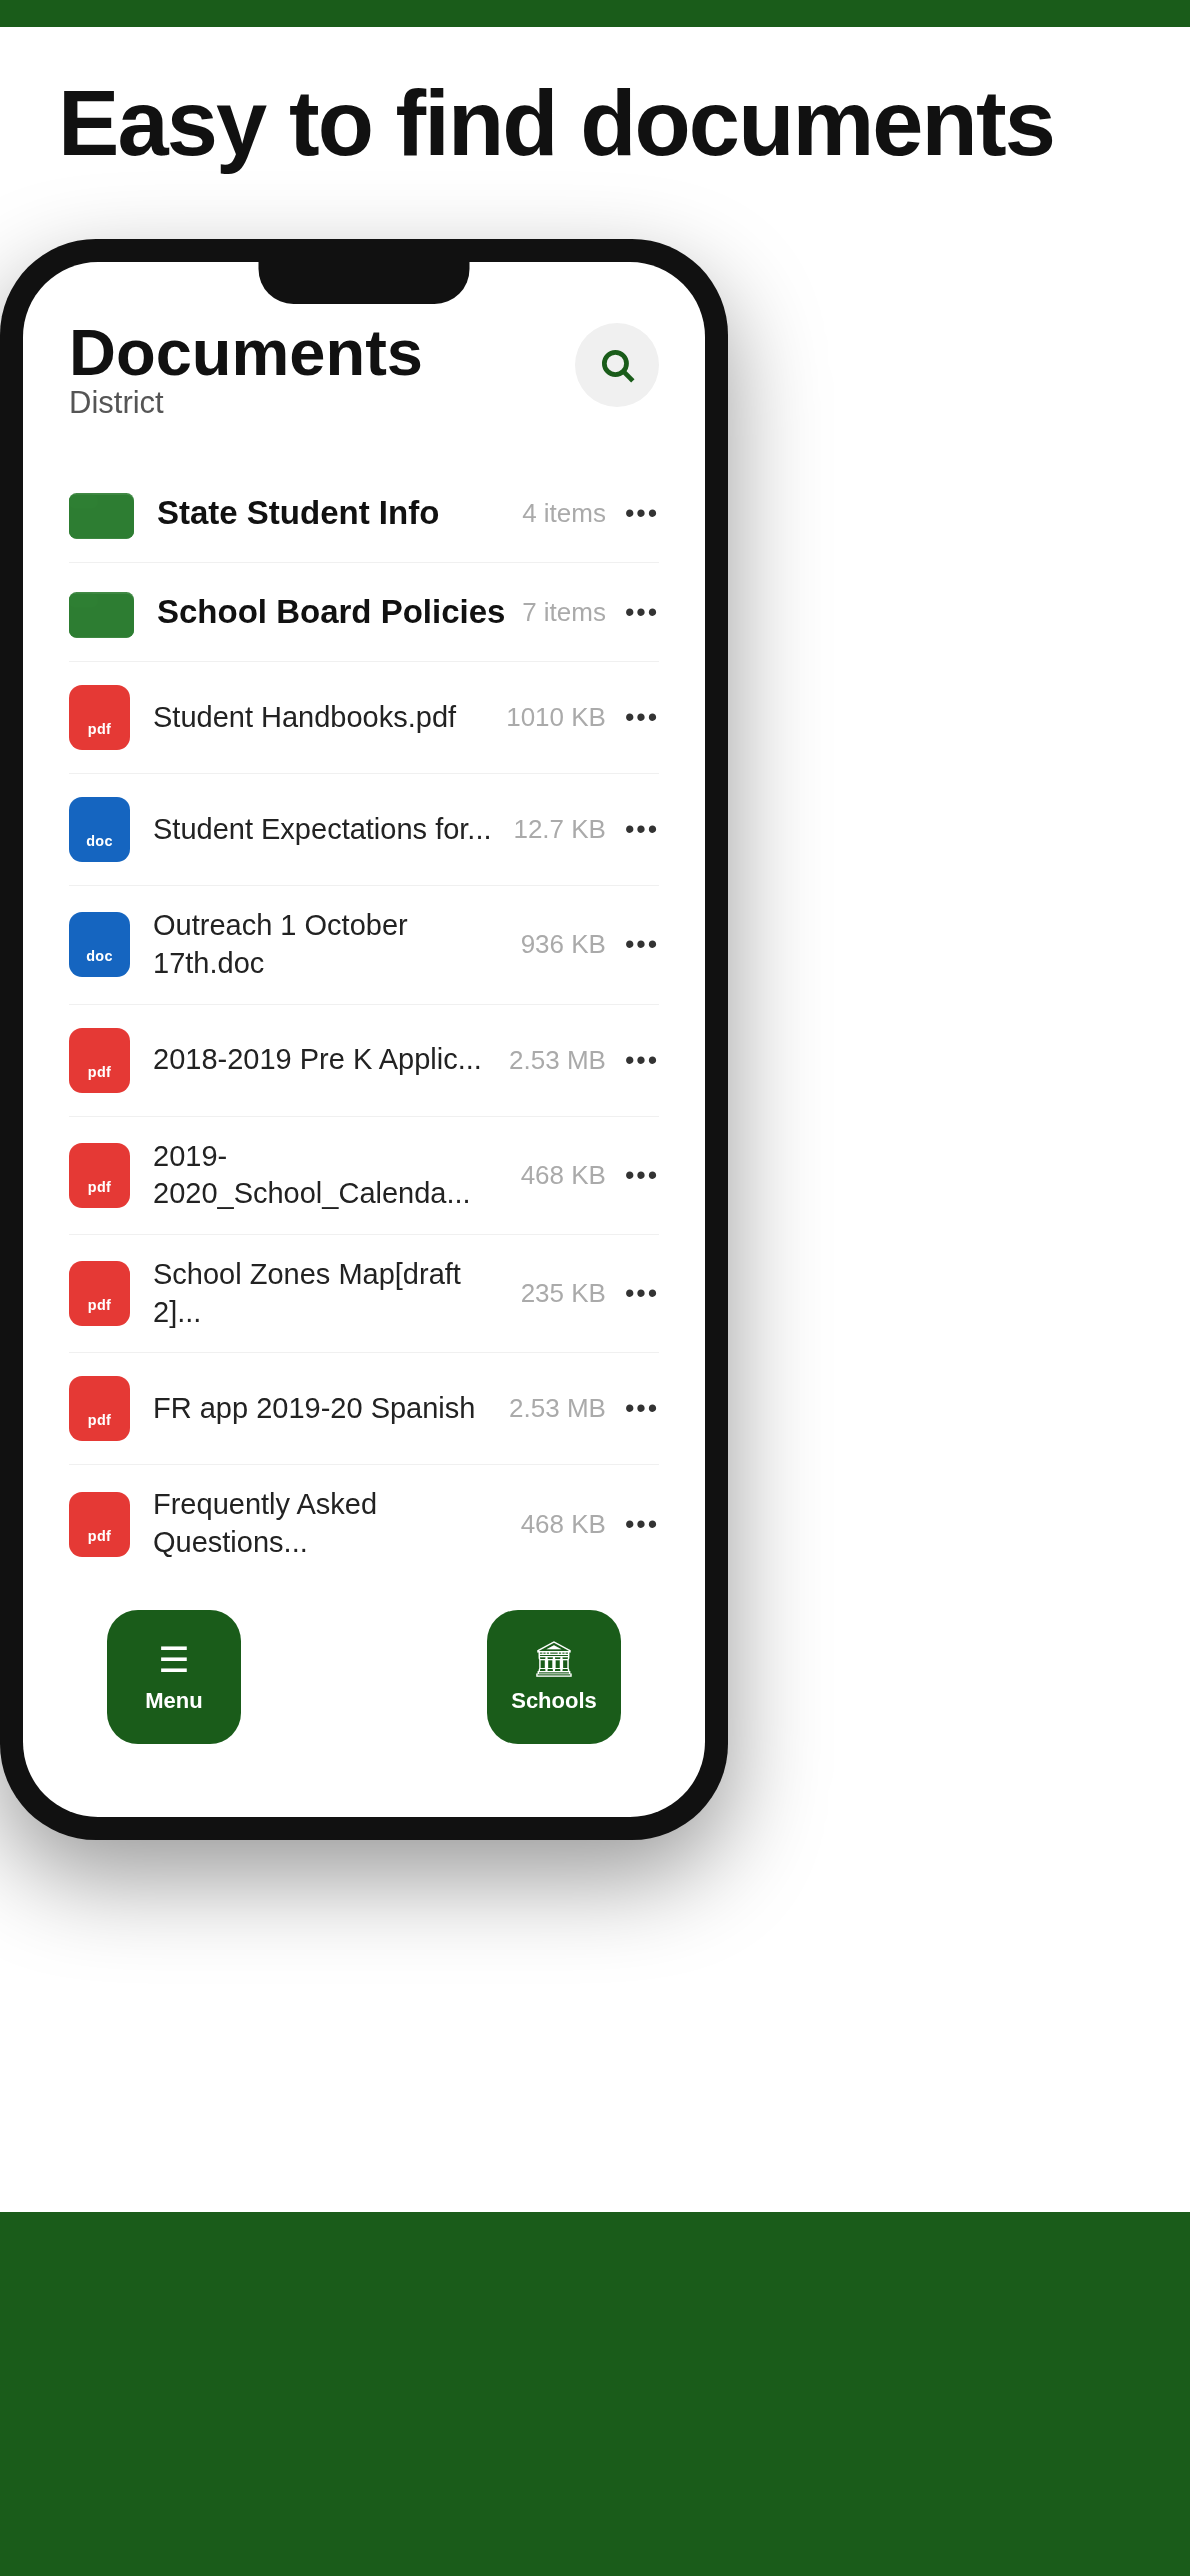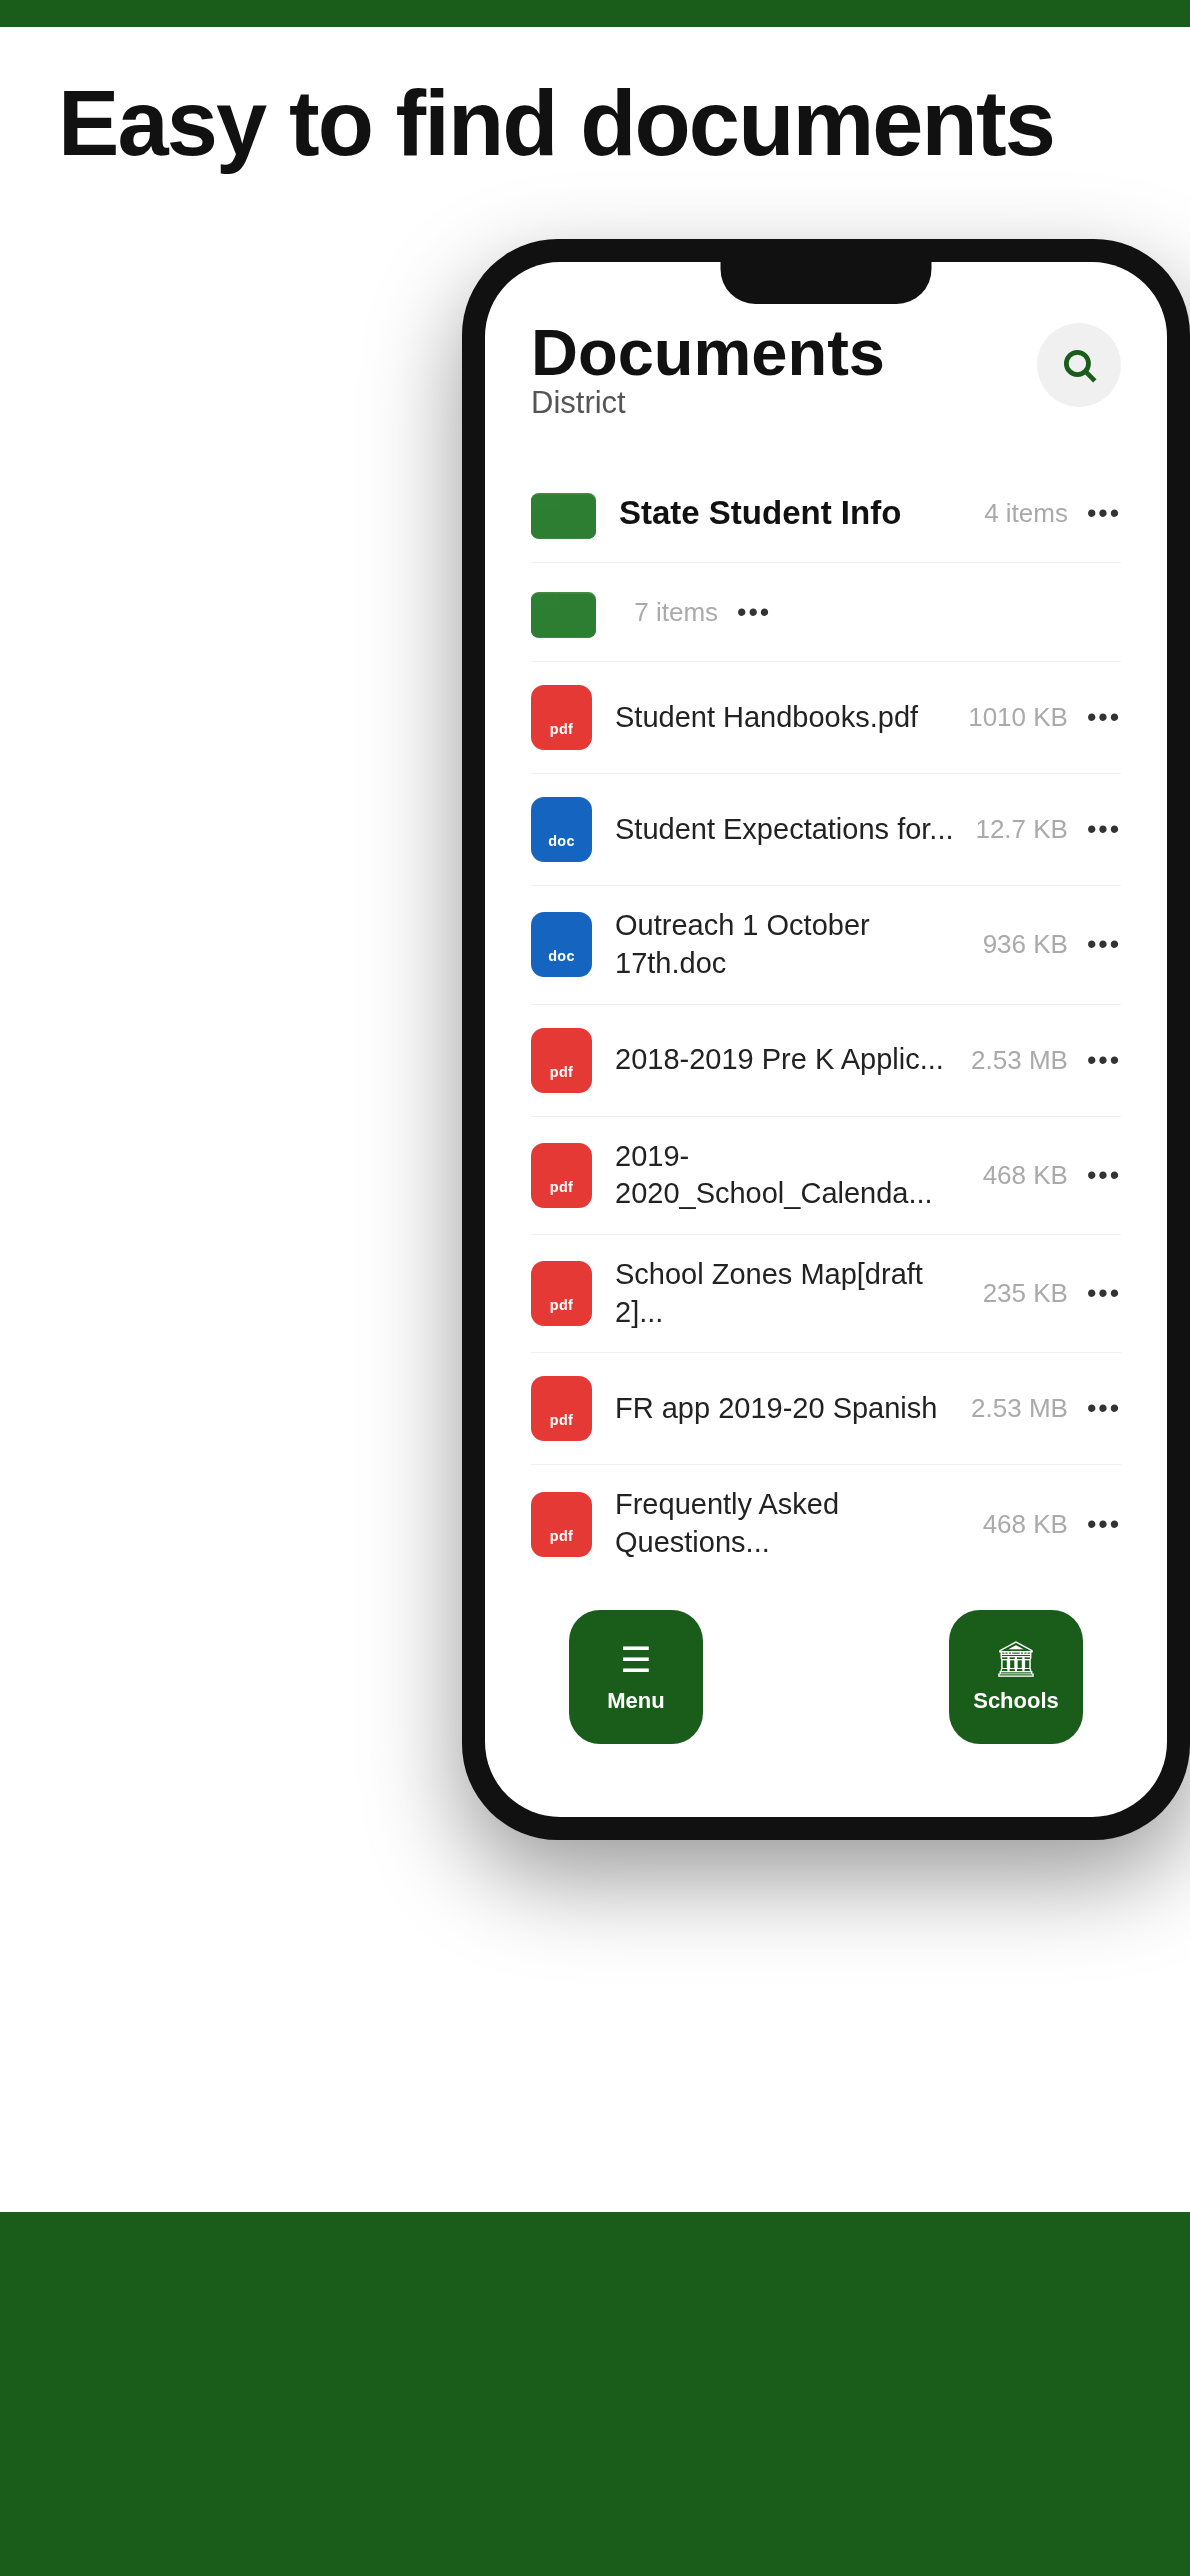--- a/index.html
+++ b/index.html
@@ -246,21 +246,21 @@
       min-height: 2576px;
       display: flex;
       flex-direction: column;
       background: #ffffff;
     }
 
     .content-area {
       flex: 1;
       position: relative;
       display: flex;
-      justify-content: flex-end;
+      justify-content: flex-start;
       align-items: flex-start;
       padding-top: 29px;
       padding-bottom: 0;
     }
 
     .green-bottom-bg {
       position: absolute;
       bottom: 0;
       left: 0;
       right: 0;
@@ -314,20 +314,21 @@
             <span class="doc-meta">4 items</span>
             <span class="doc-more">•••</span>
           </div>
 
           <div class="doc-item">
             <svg class="folder-svg" viewBox="0 0 68 58">
               <rect x="0" y="10" width="68" height="46" rx="8" fill="#2e7d32"></rect>
               <rect x="0" y="10" width="30" height="14" rx="6" fill="#388e3c"></rect>
               <rect x="0" y="8" width="68" height="48" rx="8" fill="#2e7d32" opacity="0.9"></rect>
             </svg>
+            <span class="doc-name folder-name">School Board Policies</span>
             <span class="doc-meta">7 items</span>
             <span class="doc-more">•••</span>
           </div>
 
           <div class="doc-item">
             <div class="file-icon-wrap">
               <div class="file-rect file-bg-pdf">
                 <span class="file-label">pdf</span>
               </div>
             </div>

